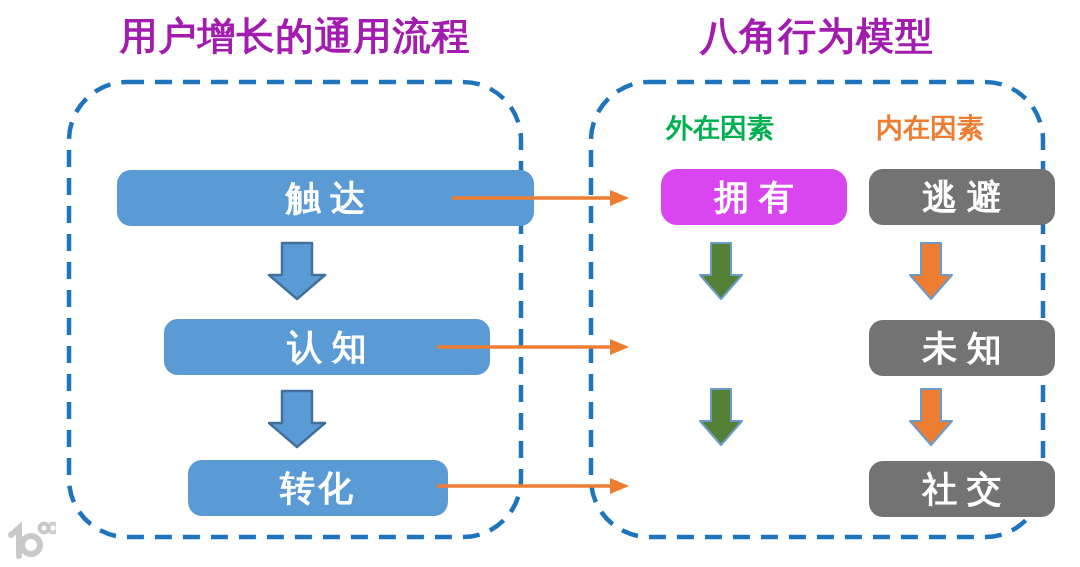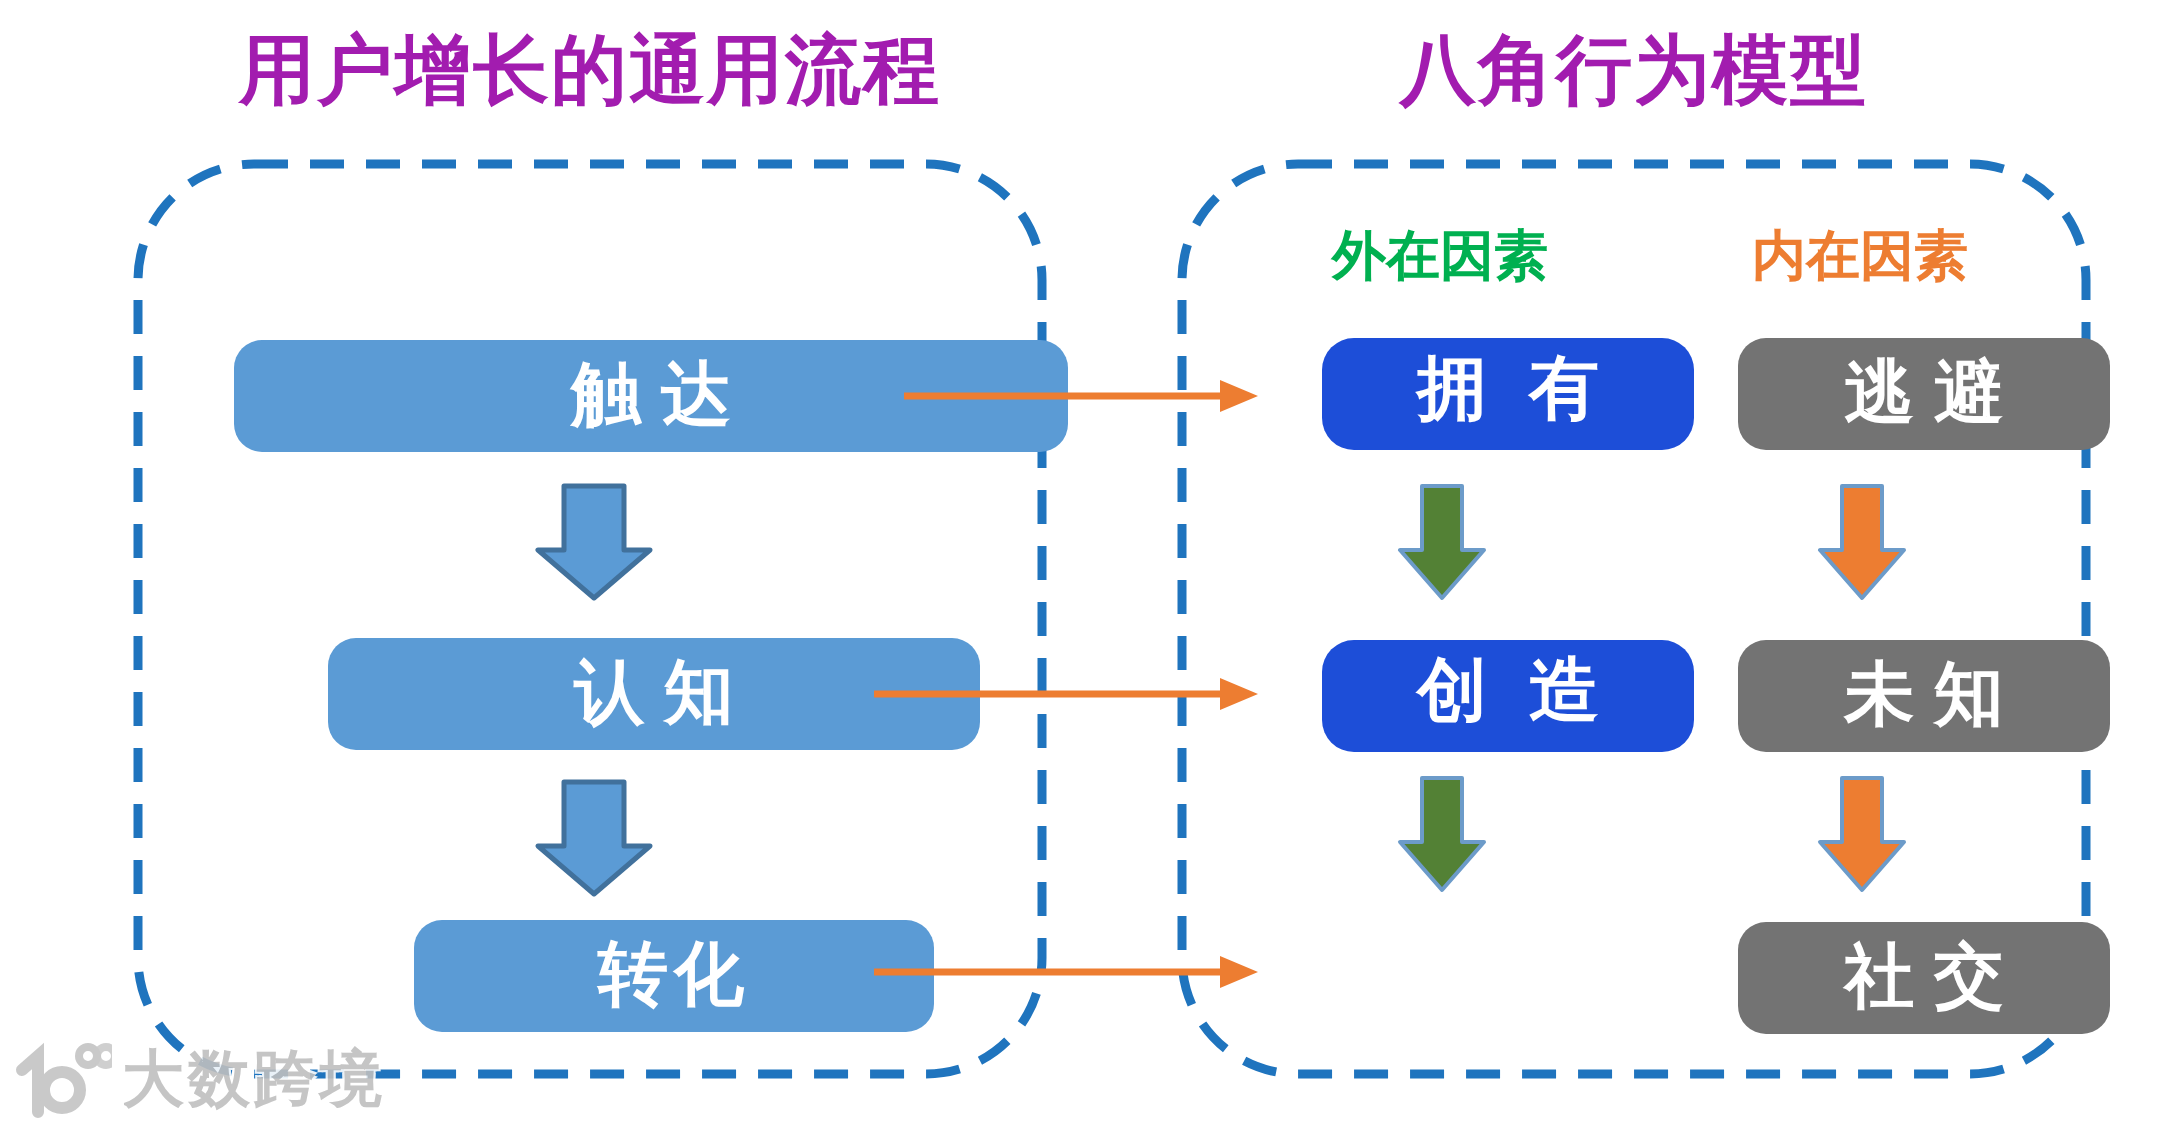--- a/index.html
+++ b/index.html
@@ -4,21 +4,21 @@
 <style>
   html,body{margin:0;padding:0;background:#ffffff;}
   body{font-family:"Liberation Sans", sans-serif;}
   .canvas{position:relative;width:1080px;height:567px;background:#ffffff;overflow:hidden;}
   .title{position:absolute;height:48px;font-size:38px;font-weight:bold;color:#a21caf;
          text-align:center;line-height:48px;letter-spacing:1px;white-space:nowrap;}
   .panel-svg{position:absolute;pointer-events:none;}
   .box{position:absolute;height:56px;line-height:56px;text-align:center;color:#ffffff;
        font-size:35px;font-weight:bold;border-radius:14px;white-space:pre;margin-left:32px;}
   .blue{background:#5B9BD5;}
-  .green{background:#1d4ed8;border-radius:16px;font-family:Liberation Mono, monospace;}
+  .green{background:#d946ef;border-radius:16px;}
   .orange{background:#737373;border-radius:14px;}
   .col-header{position:absolute;width:186px;height:44px;text-align:center;font-size:27px;
               font-weight:bold;line-height:44px;white-space:nowrap;}
   .hdr-green{color:#00B050;}
   .hdr-orange{color:#ED7D31;}
   .arrow-svg{position:absolute;}
   .connector-layer{position:absolute;left:0;top:0;width:1080px;height:567px;pointer-events:none;}
   .watermark{position:absolute;left:4px;top:519px;display:flex;align-items:center;gap:5px;opacity:0.9;}
   .wm-text{font-size:31px;font-weight:bold;color:#BFBFBF;letter-spacing:2px;white-space:nowrap;
            text-shadow:-1px -1px 0 #fff,1px -1px 0 #fff,-1px 1px 0 #fff,1px 1px 0 #fff;}
@@ -33,34 +33,33 @@
 
   <svg class="panel-svg" style="left:66px;top:79px;" width="458" height="461">
     <rect x="3" y="3" width="452" height="455" rx="58" fill="none" stroke="#1F74BE" stroke-width="4.5" stroke-dasharray="17 11"></rect>
   </svg>
   <svg class="panel-svg" style="left:588px;top:79px;" width="458" height="461">
     <rect x="3" y="3" width="452" height="455" rx="58" fill="none" stroke="#1F74BE" stroke-width="4.5" stroke-dasharray="17 11"></rect>
   </svg>
 
   <div class="box blue" style="left:85px;top:170px;width:417px;">触 达</div>
   <div class="box blue" style="left:132px;top:319px;width:326px;">认 知</div>
-  <div class="box blue" style="left:175px;top:460px;width:260px;letter-spacing:3px;">转化</div>
+  <div class="box blue" style="left:156px;top:460px;width:260px;letter-spacing:3px;">转化</div>
 
   <svg class="arrow-svg" style="left:267px;top:241px;" width="60" height="61">
     <polygon points="15,2 45,2 45,34 58,34 30,58 2,34 15,34" fill="#5B9BD5" stroke="#41719C" stroke-width="2.5" stroke-linejoin="round"></polygon>
   </svg>
   <svg class="arrow-svg" style="left:267px;top:389px;" width="60" height="61">
     <polygon points="15,2 45,2 45,34 58,34 30,58 2,34 15,34" fill="#5B9BD5" stroke="#41719C" stroke-width="2.5" stroke-linejoin="round"></polygon>
   </svg>
 
   <div class="col-header hdr-green" style="left:627px;top:106px;">外在因素</div>
   <div class="col-header hdr-orange" style="left:837px;top:106px;">内在因素</div>
 
   <div class="box green" style="left:629px;top:169px;width:186px;">拥 有</div>
-  <div class="box green" style="left:629px;top:320px;width:186px;">创 造</div>
 
   <div class="box orange" style="left:837px;top:169px;width:186px;">逃 避</div>
   <div class="box orange" style="left:837px;top:320px;width:186px;">未 知</div>
   <div class="box orange" style="left:837px;top:461px;width:186px;">社 交</div>
 
   <svg class="arrow-svg" style="left:698px;top:241px;" width="46" height="61">
     <polygon points="13,2 33,2 33,34 44,34 23,58 2,34 13,34" fill="#538135" stroke="#6C9BC9" stroke-width="2" stroke-linejoin="round"></polygon>
   </svg>
   <svg class="arrow-svg" style="left:698px;top:387px;" width="46" height="61">
     <polygon points="13,2 33,2 33,34 44,34 23,58 2,34 13,34" fill="#538135" stroke="#6C9BC9" stroke-width="2" stroke-linejoin="round"></polygon>
@@ -90,16 +89,15 @@
 
   <div class="watermark">
     <svg width="52" height="42" viewBox="0 0 52 42">
       <g fill="none" stroke="#C4C4C4" stroke-linecap="round">
         <path d="M7,16 L15,9 L15,37" stroke-width="6"></path>
         <circle cx="27" cy="26" r="9" stroke-width="6"></circle>
         <circle cx="40" cy="9" r="4.5" stroke-width="4"></circle>
         <circle cx="49" cy="9" r="4.5" stroke-width="4" opacity="0.9"></circle>
       </g>
     </svg>
-    <span class="wm-text">大数跨境</span>
   </div>
 
 </div>
 
 </body></html>

